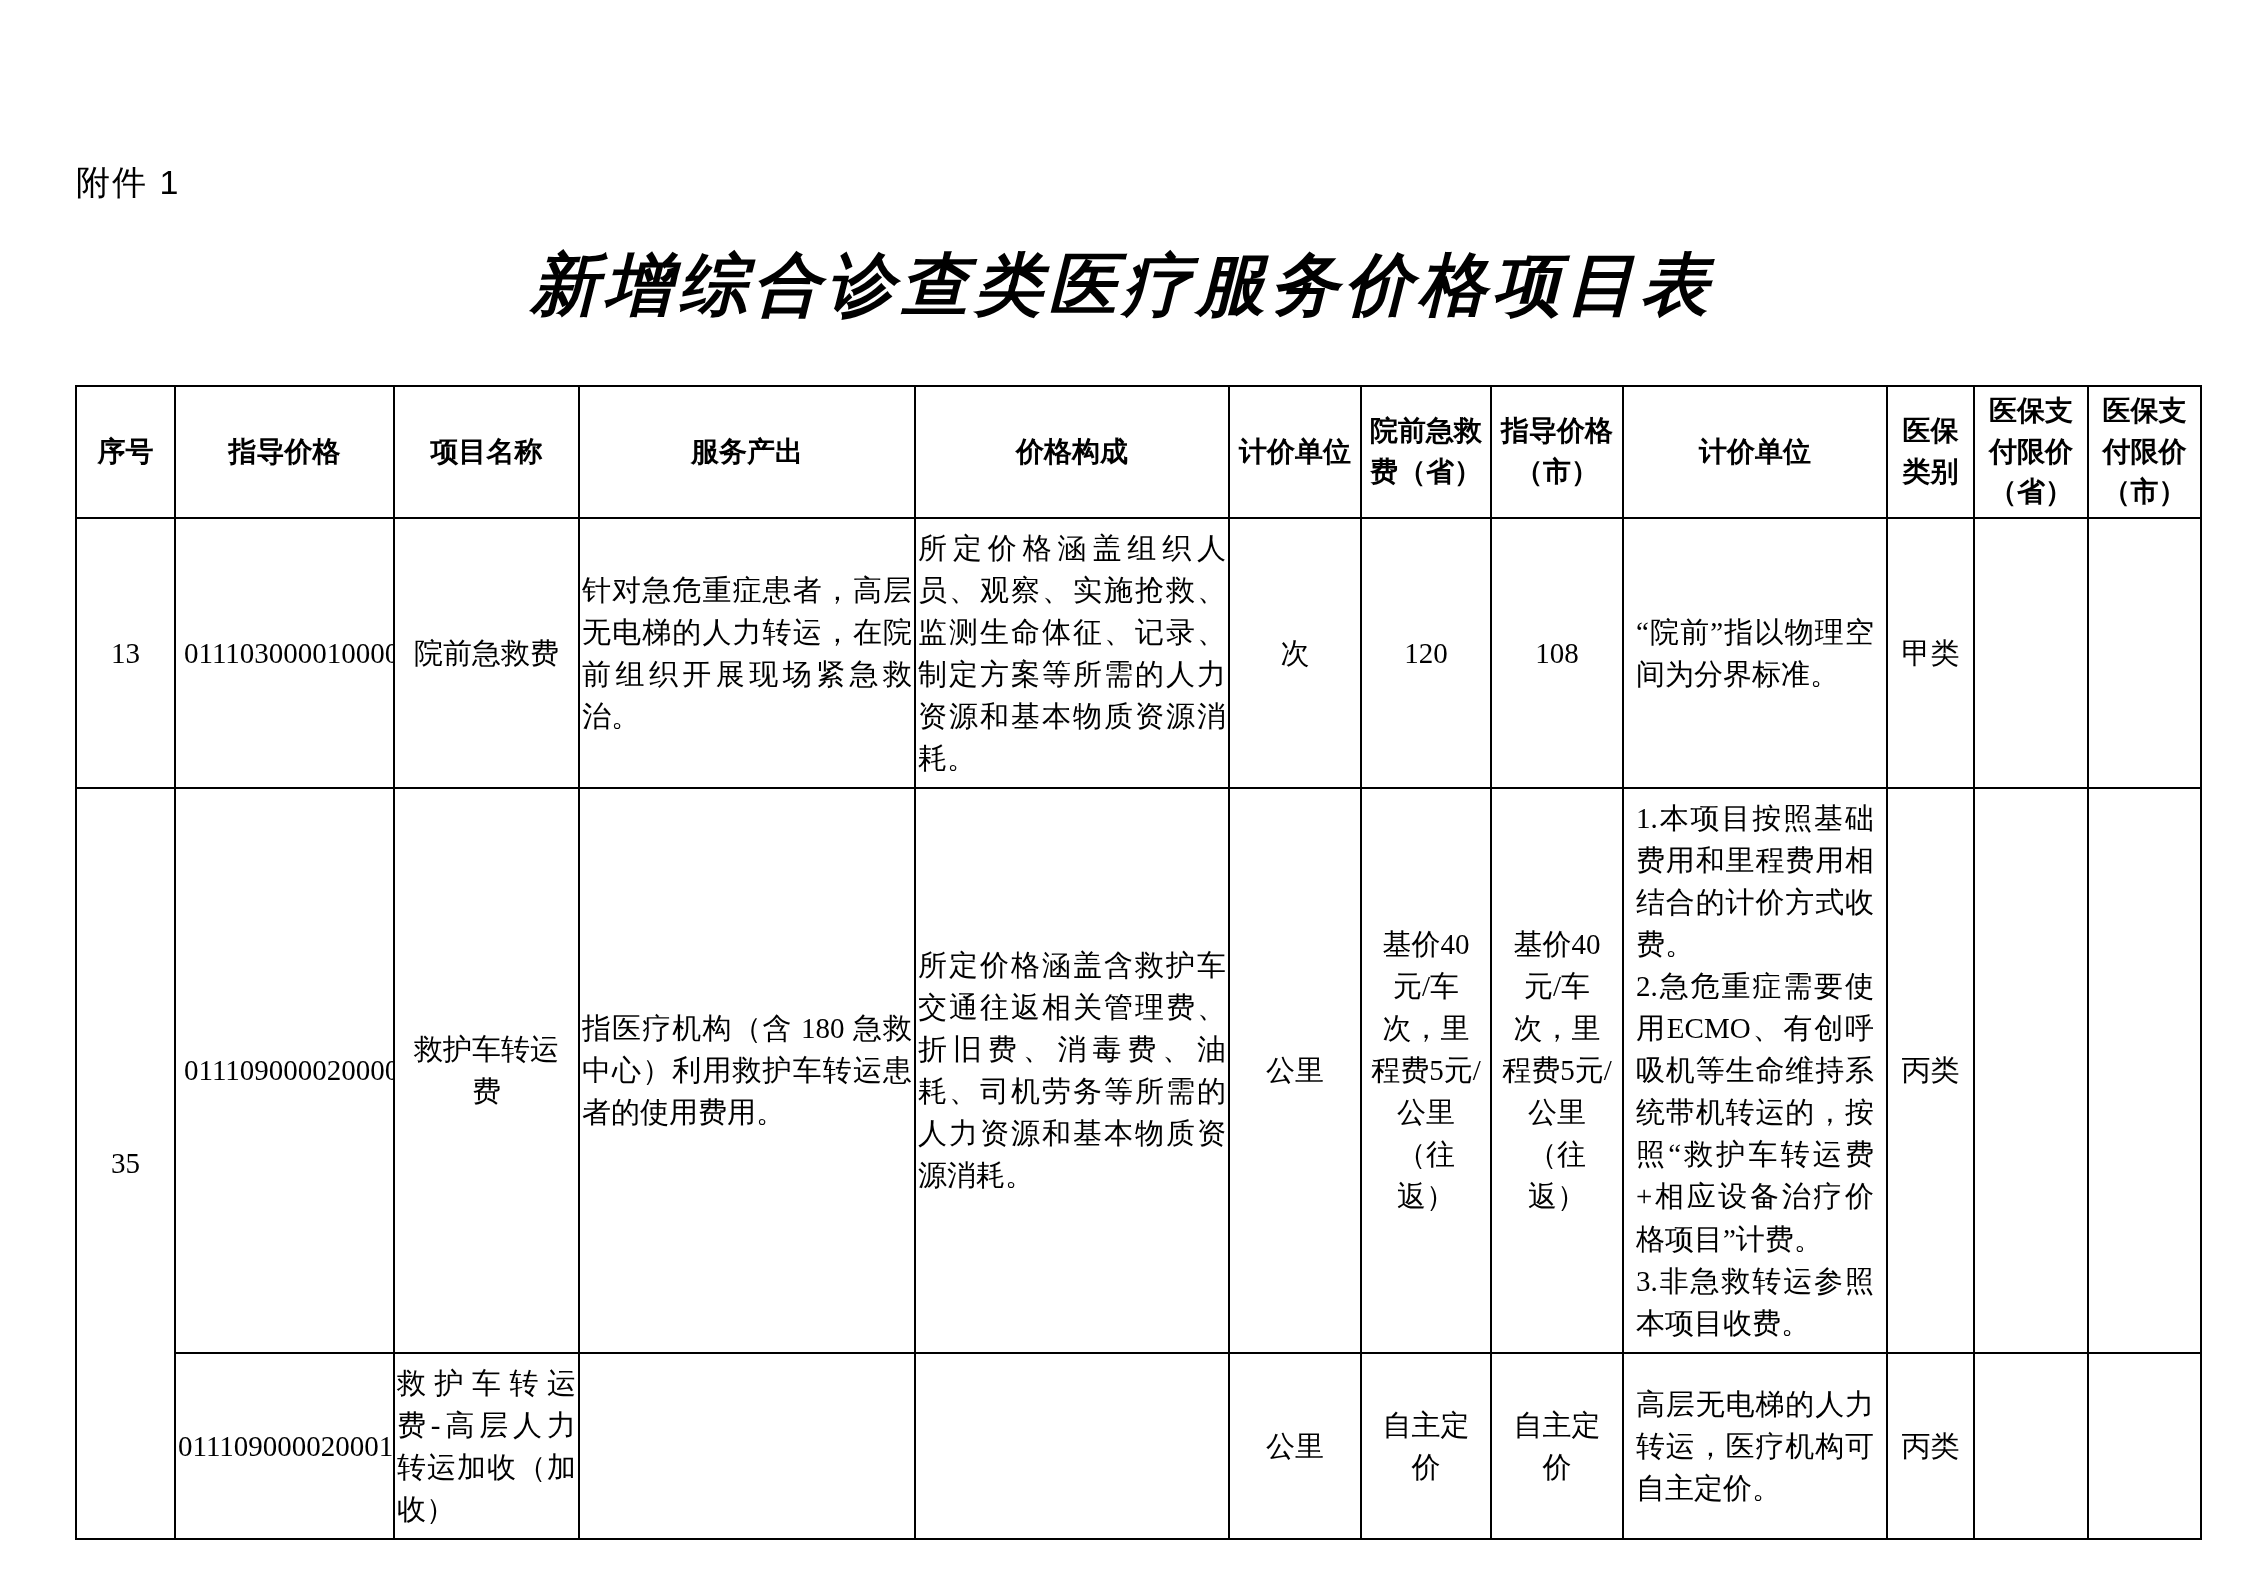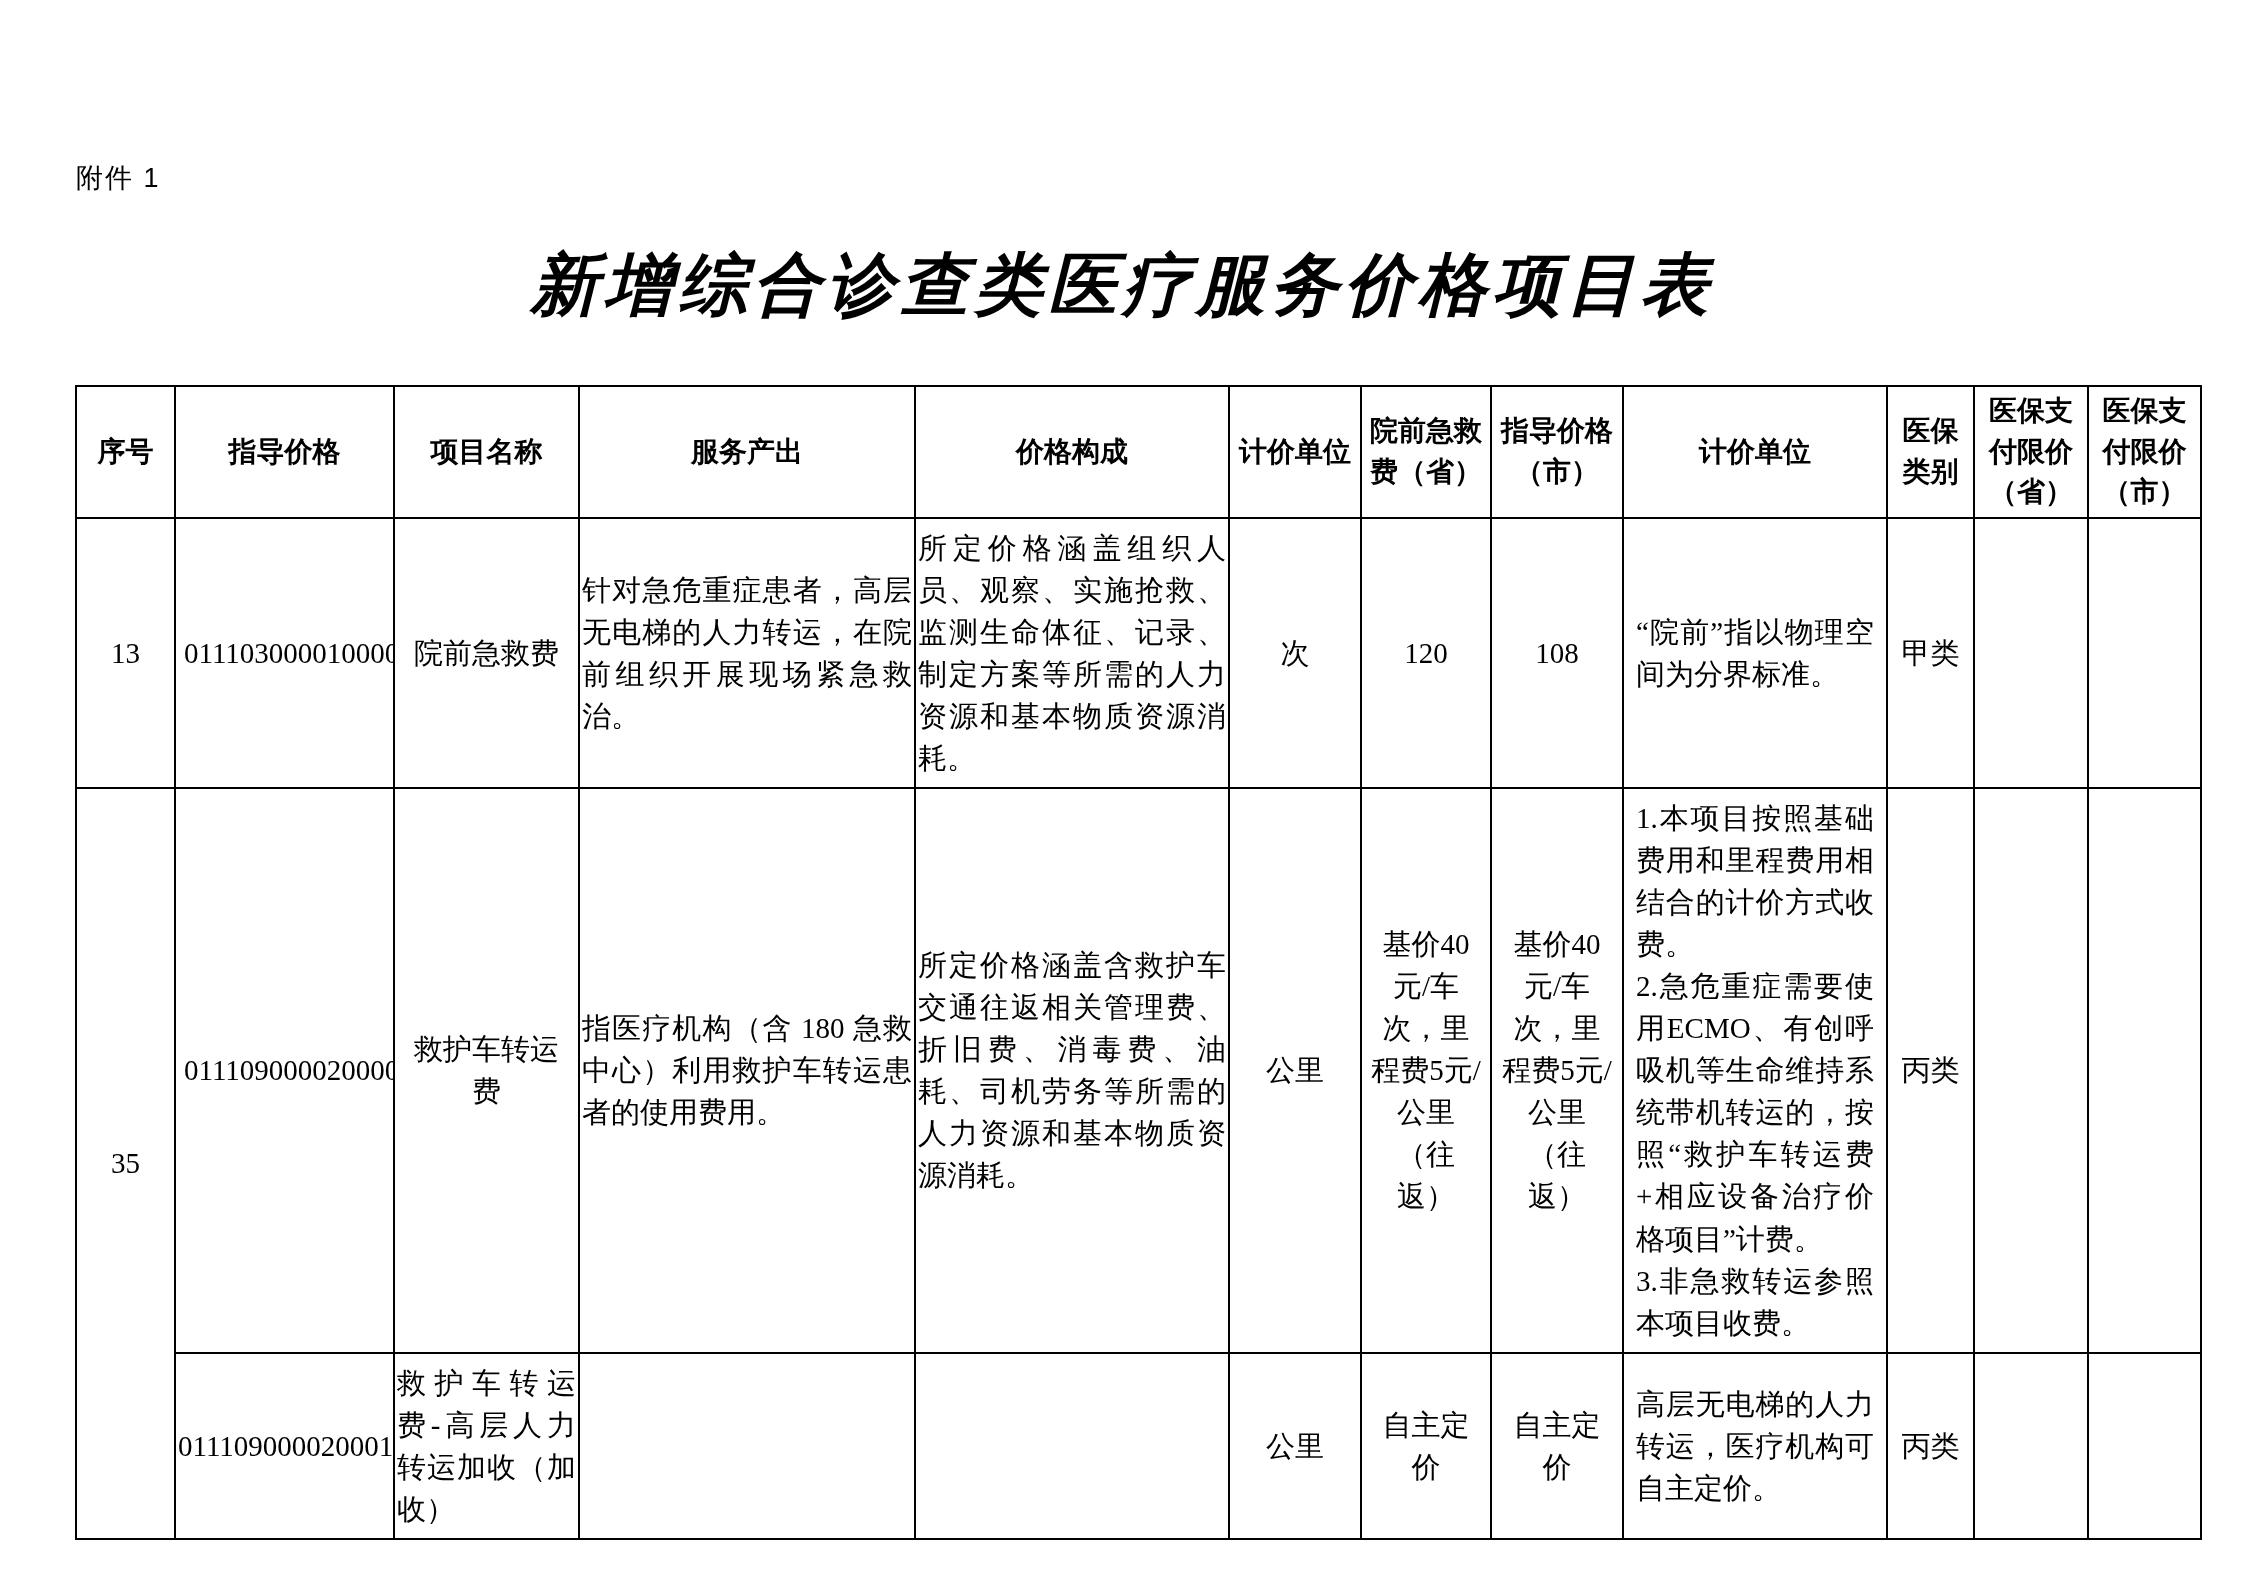--- a/index.html
+++ b/index.html
@@ -10,21 +10,21 @@
     position: relative;
     overflow: hidden;
     font-family: "Liberation Serif", serif;
     color: #000000;
   }
   .attachment {
     position: absolute;
     left: 76px;
     top: 160px;
     font-family: "Liberation Sans", sans-serif;
-    font-size: 27px;
+    font-size: 34px;
     font-weight: 500;
     letter-spacing: 2px;
     color: #000;
   }
   .doc-title {
     position: absolute;
     top: 240px;
     left: 0;
     width: 100%;
     text-align: center;

